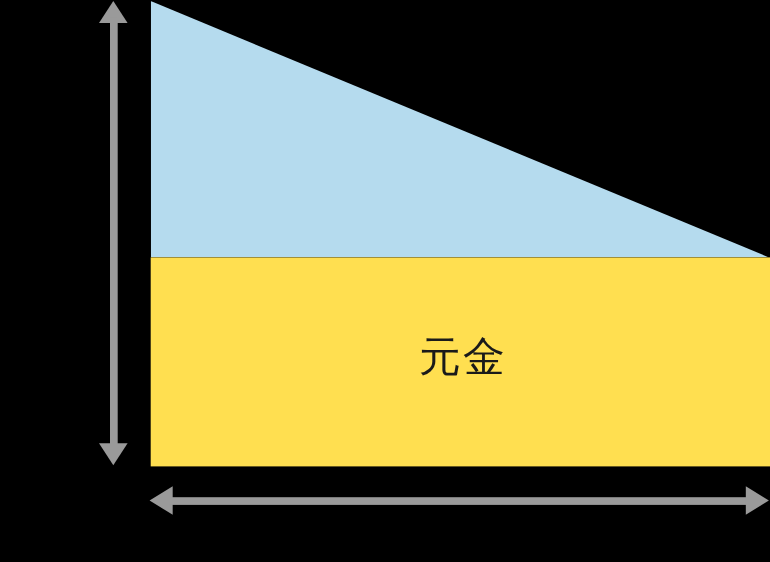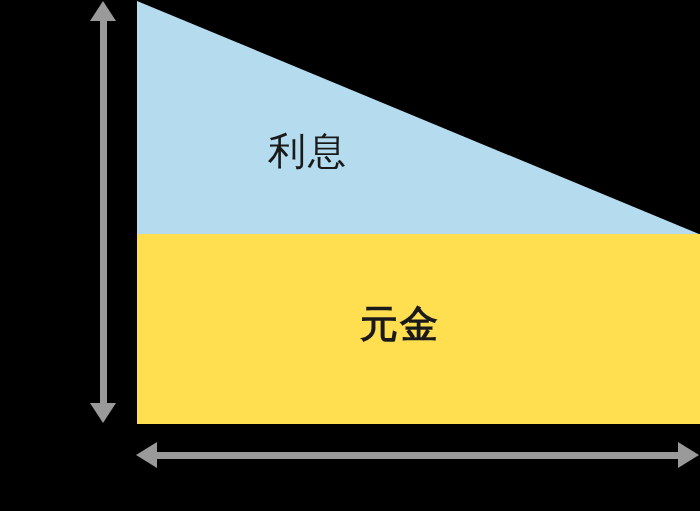--- a/index.html
+++ b/index.html
@@ -43,23 +43,22 @@
     font-size: 38px;
     line-height: 1;
     letter-spacing: 2px;
     white-space: nowrap;
   }
   .label-interest {
     left: 268px;
     top: 132px;
   }
   .label-principal {
-    left: 360px;
+    left: 381px;
     top: 305px;
-    font-weight: bold;
   }
   
   .arrow-part {
     position: absolute;
   }
   .v-line {
     left: 100px;
     top: 16px;
     width: 7px;
     height: 392px;
@@ -111,21 +110,20 @@
 </style>
 </head>
 <body>
 
 <div class="canvas">
 
   <div class="interest-area"></div>
 
   <div class="principal-area"></div>
 
-  <span class="area-label label-interest">利息</span>
 
   <span class="area-label label-principal">元金</span>
 
   <div class="arrow-part v-head-top"></div>
   <div class="arrow-part v-line"></div>
   <div class="arrow-part v-head-bottom"></div>
 
   <div class="arrow-part h-head-left"></div>
   <div class="arrow-part h-line"></div>
   <div class="arrow-part h-head-right"></div>

